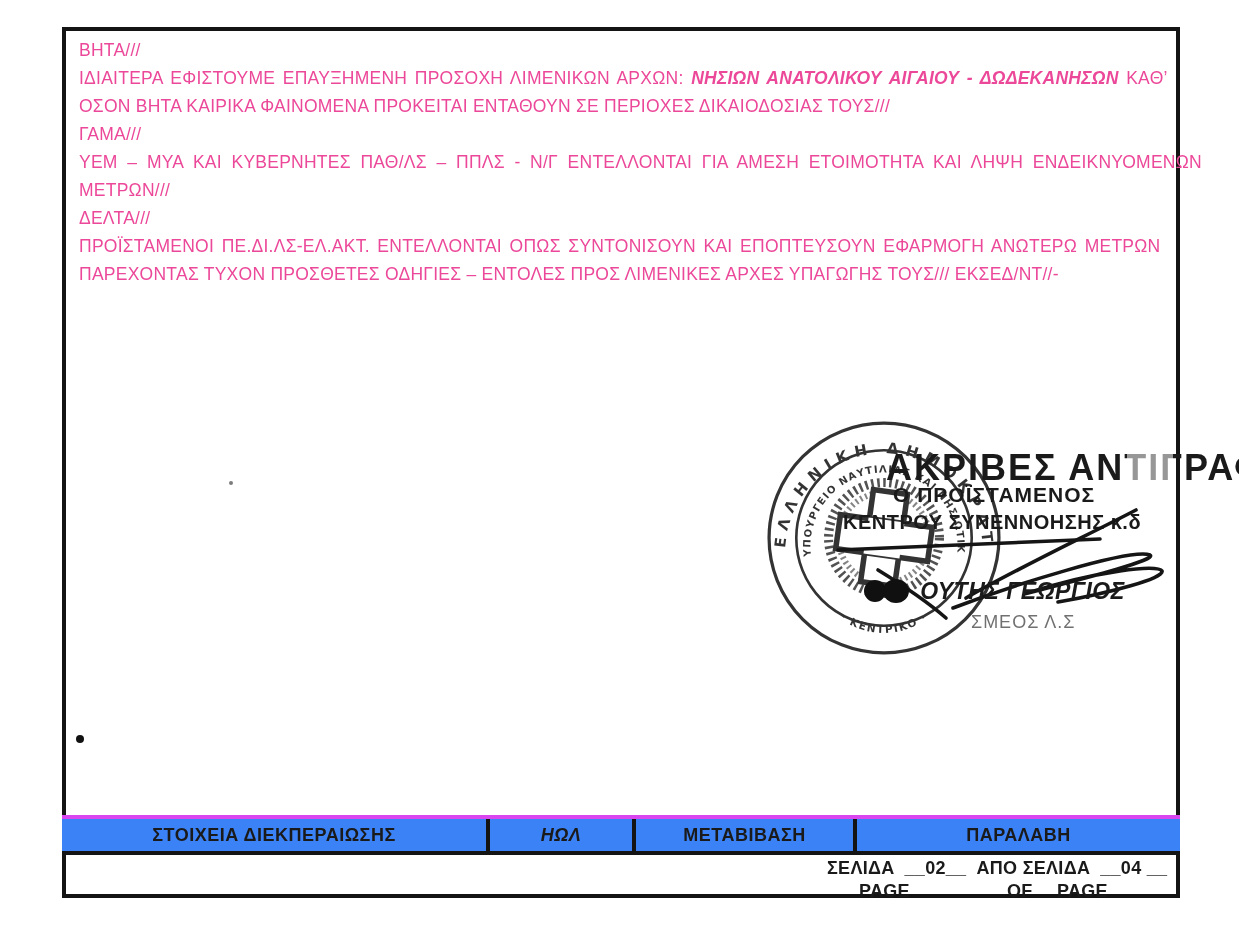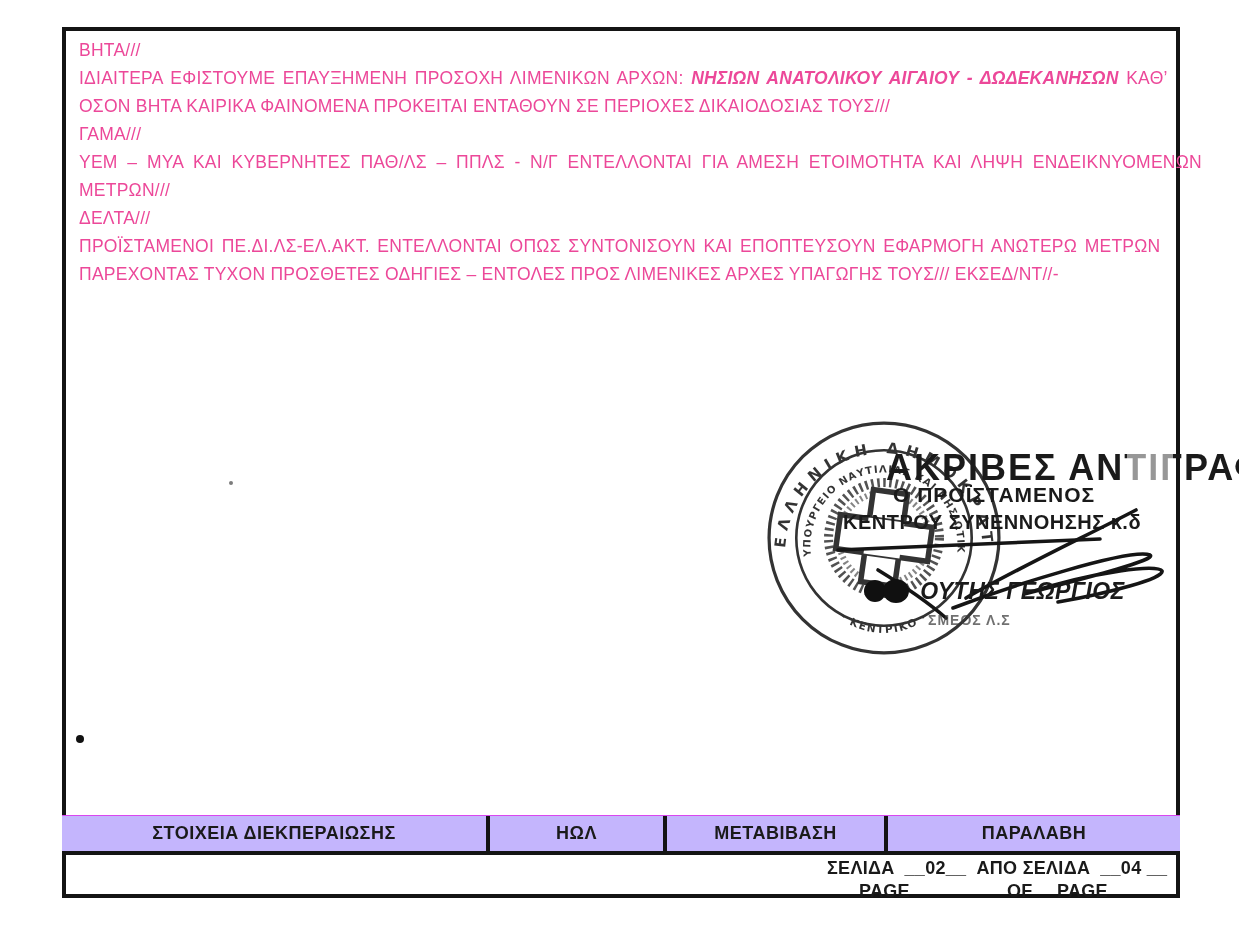--- a/index.html
+++ b/index.html
@@ -25,29 +25,29 @@
               letter-spacing:1px;white-space:nowrap;}
   .cert-line2{position:absolute;left:843px;top:511px;font-size:20px;font-weight:bold;
               letter-spacing:.5px;white-space:nowrap;}
   .sig-svg{position:absolute;left:818px;top:498px;width:372px;height:142px;}
   .signer{position:absolute;left:864px;top:577px;height:34px;white-space:nowrap;}
   .blob{display:inline-block;width:22px;height:22px;background:#101010;border-radius:50%;
         vertical-align:middle;margin-right:-7px;}
   .blob.b2{width:26px;height:24px;margin-right:2px;}
   .signer-name{display:inline-block;font-size:24px;font-weight:bold;font-style:italic;
                letter-spacing:.5px;transform:scaleX(.96);vertical-align:middle;}
-  .signer-rank{position:absolute;left:928px;top:612px;font-size:14px;font-weight:bold;
+  .signer-rank{position:absolute;left:971px;top:612px;font-size:18px;font-weight:normal;
                color:#3a3a3a;opacity:.72;letter-spacing:1px;filter:blur(.3px);white-space:nowrap;}
   
   .transit{position:absolute;left:62px;top:815px;width:1118px;height:40px;box-sizing:border-box;
-           border-top:1px solid #d946ef;border-bottom:4px solid #141414;display:flex;background:#c4b5fd;}
+           border-top:4px solid #d946ef;border-bottom:4px solid #141414;display:flex;background:#3b82f6;}
   .tcell{box-sizing:border-box;border-right:4px solid #141414;display:flex;align-items:center;
          justify-content:center;font-size:18px;font-weight:bold;letter-spacing:.5px;}
   .tcell.c1{width:428px;}
-  .tcell.c2{width:177px;}
+  .tcell.c2{width:146px;font-style:italic;}
   .tcell.c3{width:221px;}
   .tcell.c4{flex:1;border-right:none;}
   
   .pag{position:absolute;right:60px;top:857px;width:352px;font-weight:bold;font-size:18px;
        letter-spacing:.3px;}
   .pag-row1{display:flex;gap:10px;line-height:22px;white-space:nowrap;}
   .pag-row2{position:relative;height:20px;line-height:20px;}
   .pag-row2 span{position:absolute;top:2px;margin-left:8px;}
   .en-page1{left:24px;} .en-of{left:172px;text-align:center;} .en-page2{left:222px;}
   

